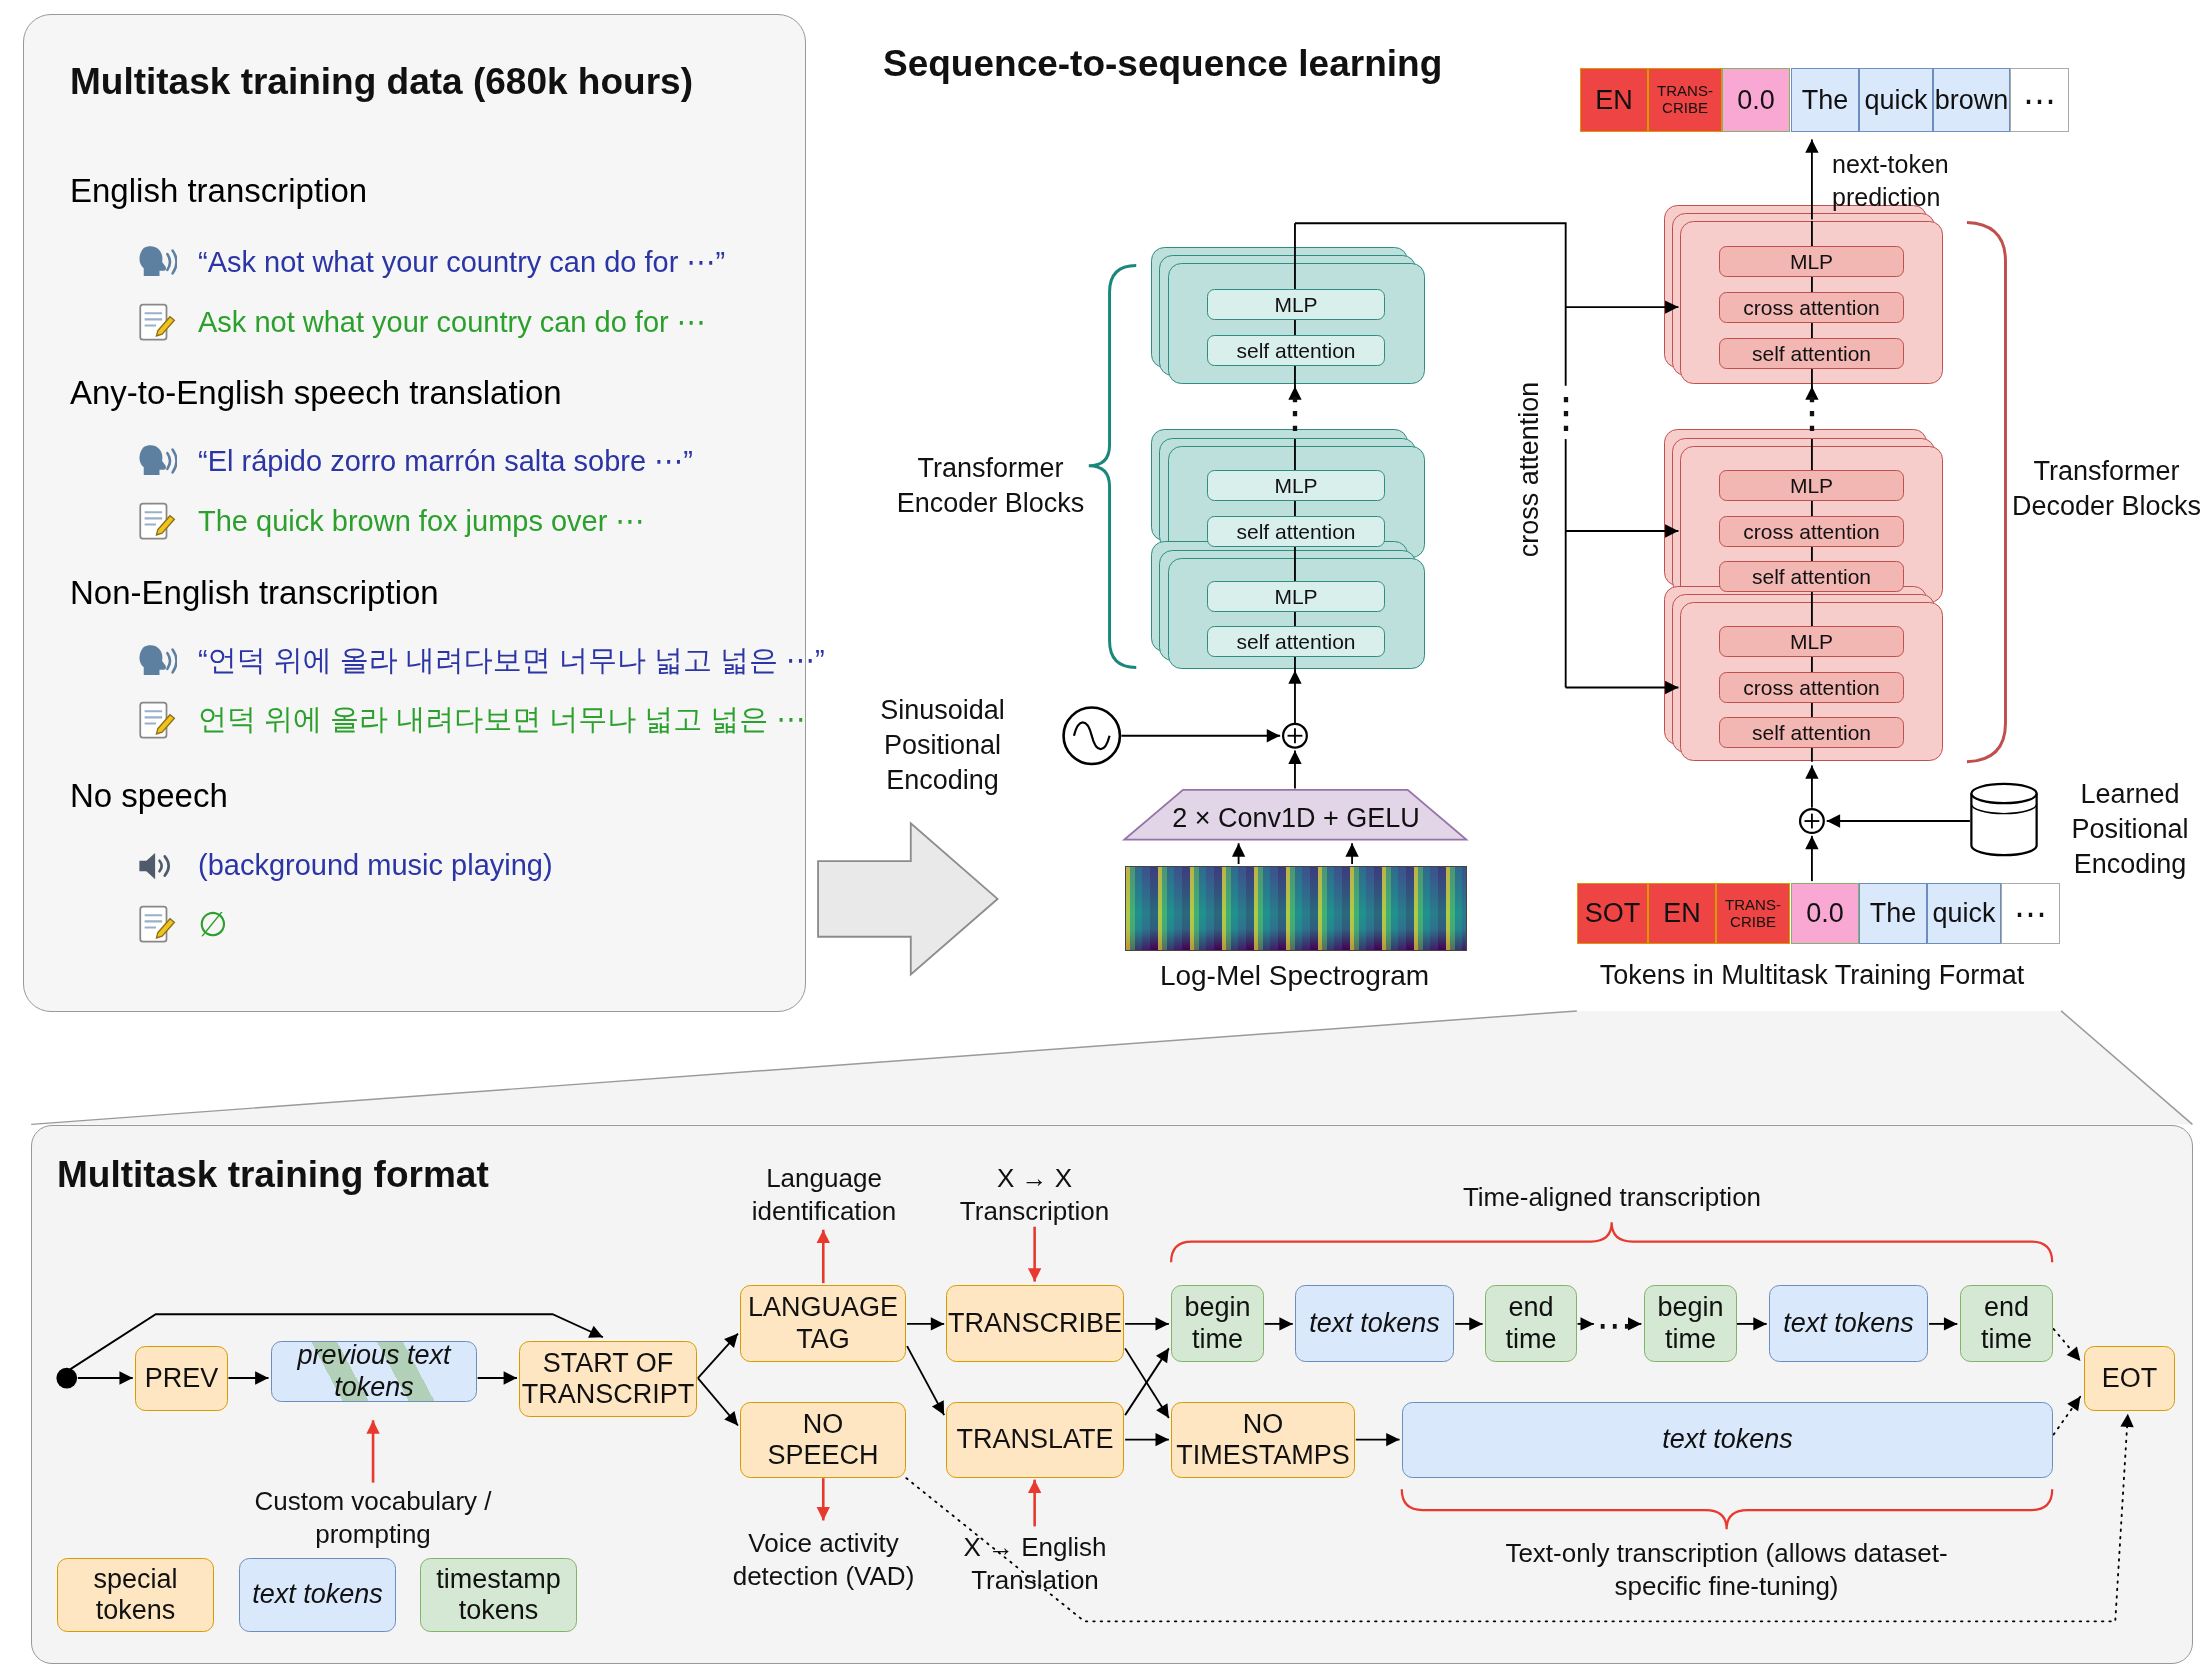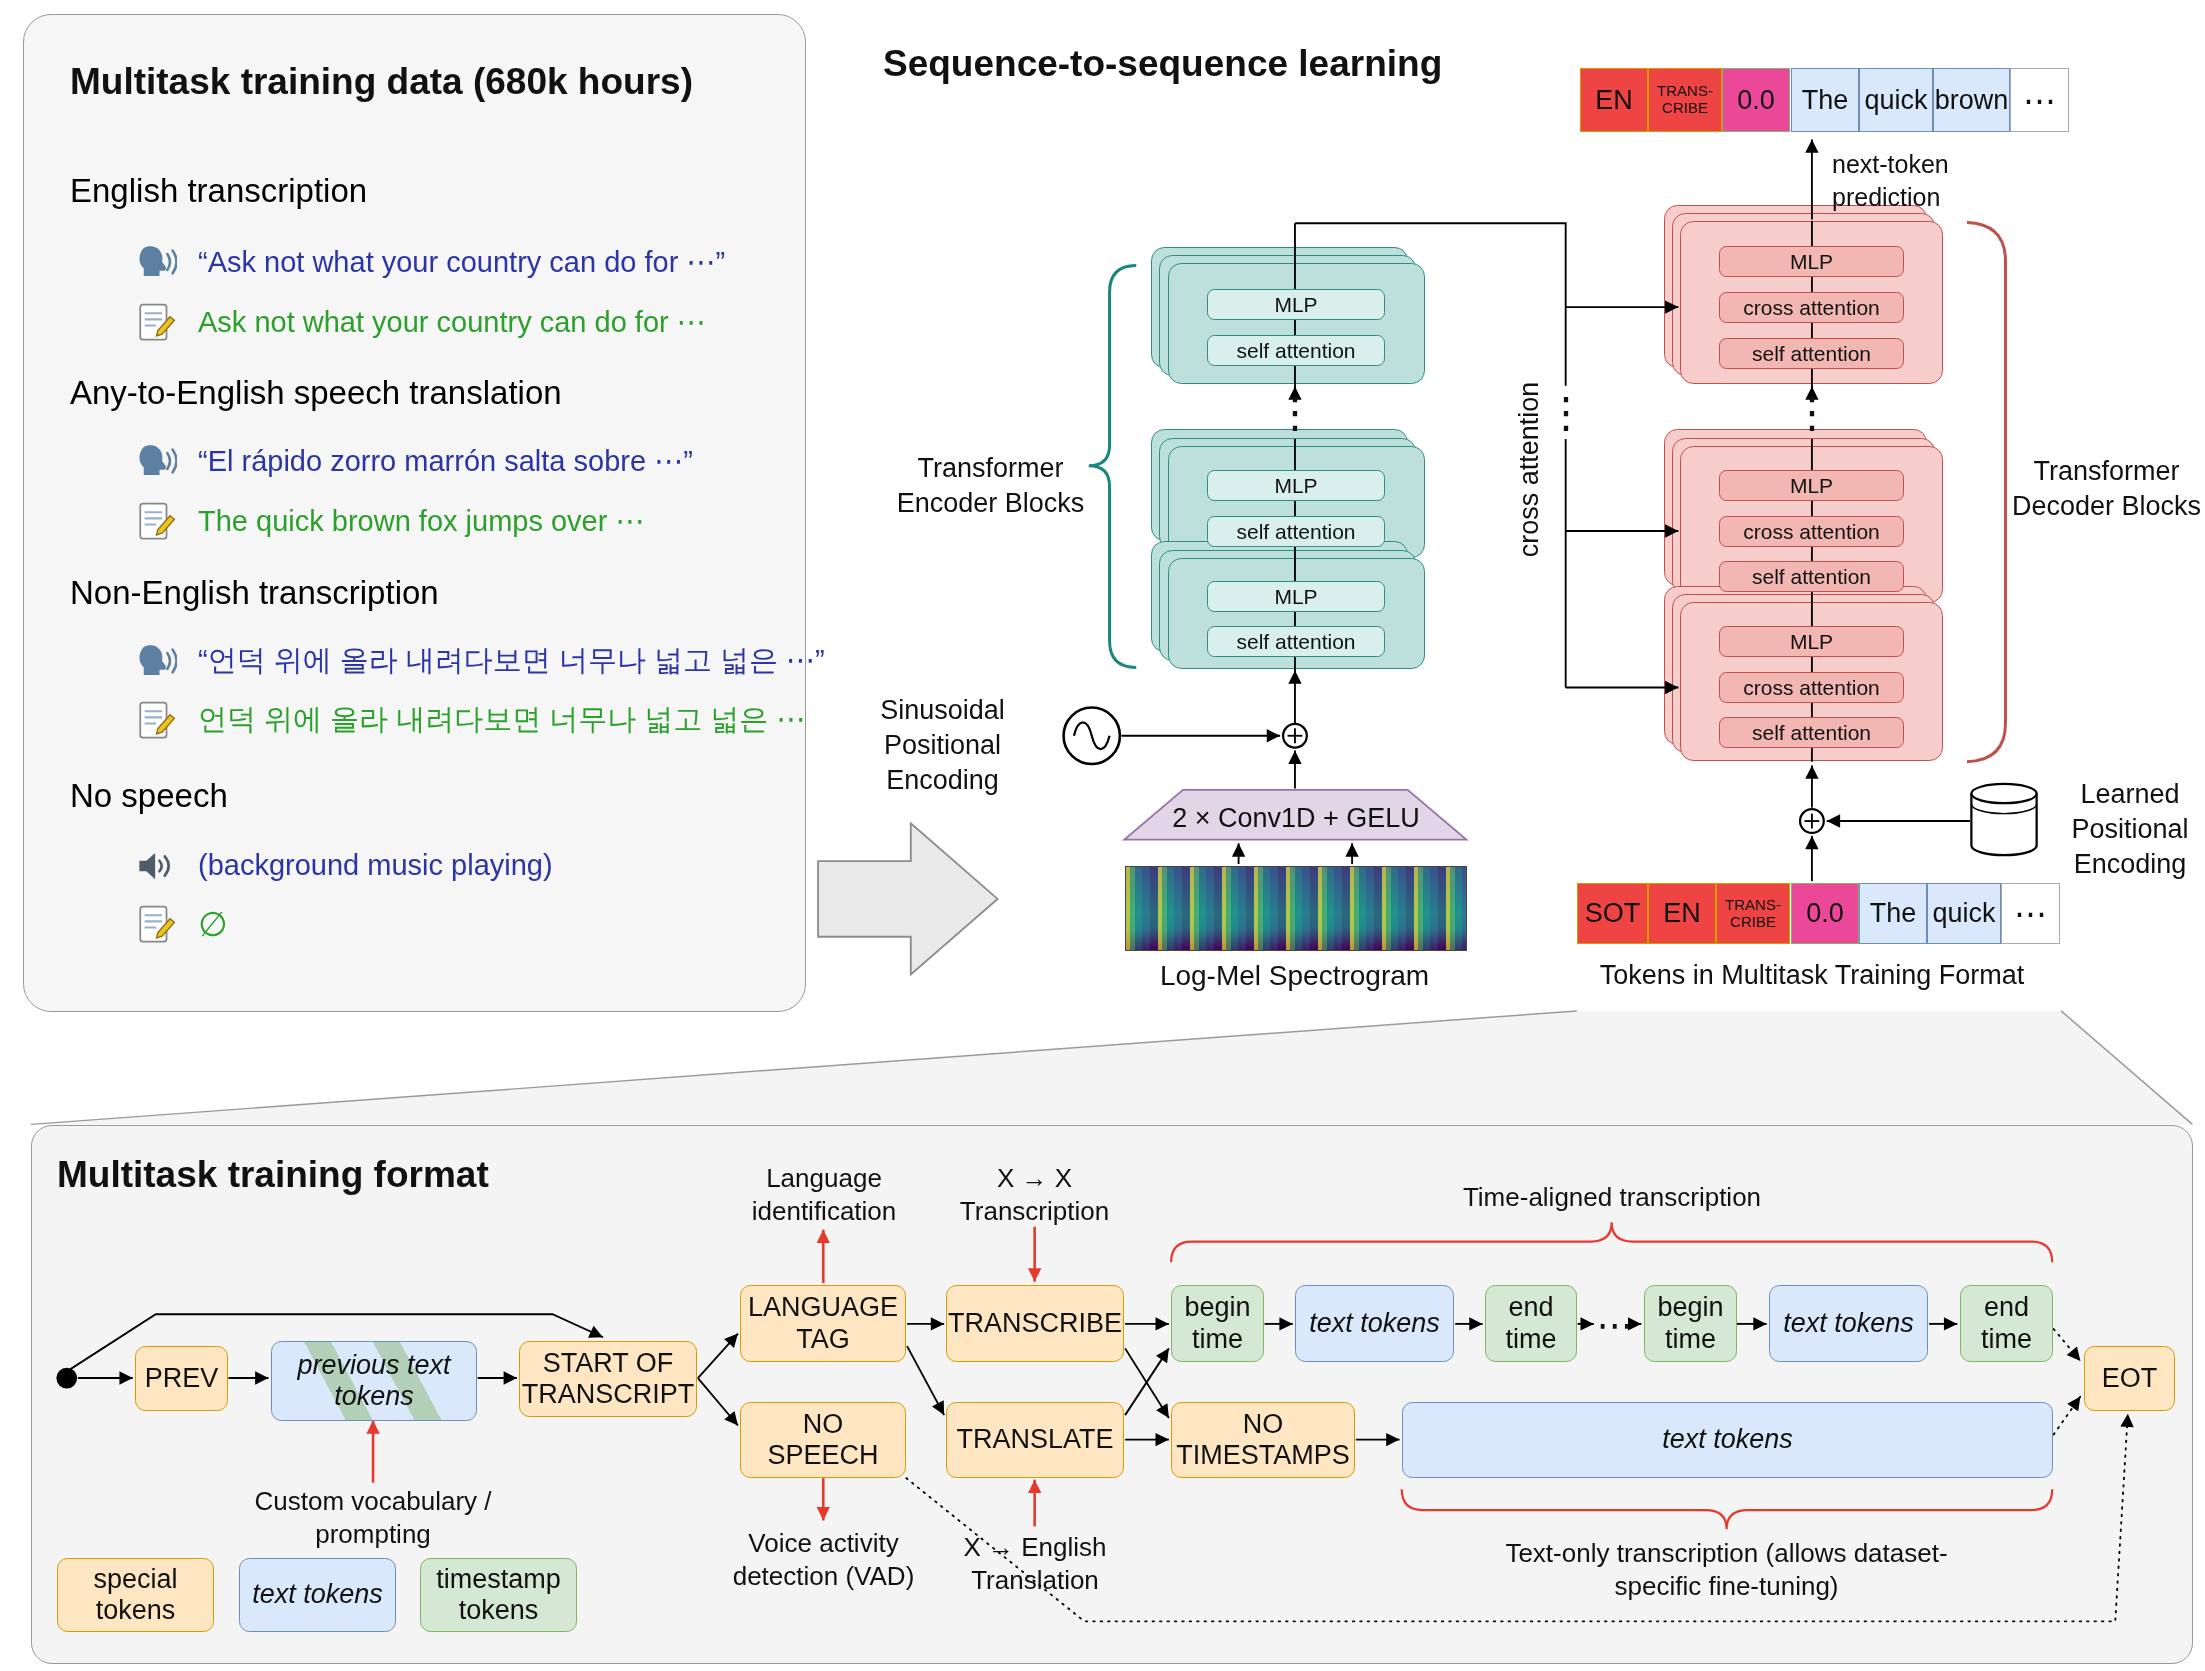--- a/index.html
+++ b/index.html
@@ -14,21 +14,21 @@
   .lp-h{position:absolute;font-size:33px;color:#000;white-space:nowrap;}
   .lp-item{position:absolute;left:111px;height:43px;display:flex;align-items:center;gap:21px;}
   .lp-item span{font-size:29px;white-space:nowrap;}
   .audio-text{color:#2b35a5;}
   .trans-text{color:#2ca02c;}
   
   .token-cell{position:absolute;display:flex;align-items:center;justify-content:center;text-align:center;
               font-size:27px;border:1.5px solid;box-sizing:border-box;background:#fff;z-index:3;}
   .tok-special{background:#ef4444;border-color:#D79B00;}
   .tok-text{background:#DAE8FC;border-color:#6C8EBF;}
-  .tok-timestamp{background:#ec4899;border-color:#82B366;}
+  .tok-timestamp{background:#f9a8d4;border-color:#82B366;}
   .tok-plain{background:#fff;border-color:#aaa;}
   .tok-small{font-size:15px;line-height:1.12;}
   
   .enc-block,.dec-block,.enc-ghost,.dec-ghost{position:absolute;box-sizing:border-box;border-radius:13.4px;z-index:1;}
   .enc-block,.enc-ghost{background:#BEE0DD;border:1.9px solid #2E8C80;}
   .dec-block,.dec-ghost{background:#F7CDCB;border:1.9px solid #C0504D;}
   .inner-box{position:absolute;display:flex;align-items:center;justify-content:center;font-size:21px;
              border:1.5px solid;border-radius:7.4px;box-sizing:border-box;z-index:3;}
   .enc-inner{background:#D9EFEC;border-color:#2E8C80;}
   .dec-inner{background:#F2B6B3;border-color:#C0504D;}
@@ -312,21 +312,21 @@
   <div class="token-cell tok-special" style="left:1648px;top:883px;width:68px;height:61px;">EN</div>
   <div class="token-cell tok-special tok-small" style="left:1716px;top:883px;width:74px;height:61px;">TRANS-CRIBE</div>
   <div class="token-cell tok-timestamp" style="left:1791px;top:883px;width:68px;height:61px;">0.0</div>
   <div class="token-cell tok-text" style="left:1859px;top:883px;width:68px;height:61px;">The</div>
   <div class="token-cell tok-text" style="left:1927px;top:883px;width:74px;height:61px;">quick</div>
   <div class="token-cell tok-plain" style="left:2001px;top:883px;width:59px;height:61px;font-size:33px;">⋯</div>
 
   <div class="title" style="left:57px;top:1154px;">Multitask training format</div>
 
   <div class="flow-node node-special" style="left:135px;top:1346px;width:93px;height:65px;">PREV</div>
-  <div class="flow-node node-text striped" style="left:271px;top:1341px;width:206px;height:80px;">previous text tokens</div>
+  <div class="flow-node node-text striped" style="left:271px;top:1341px;width:206px;height:61px;">previous text tokens</div>
   <div class="flow-node node-special" style="left:519px;top:1341px;width:178px;height:76px;">START OF TRANSCRIPT</div>
   <div class="flow-node node-special" style="left:740px;top:1285px;width:166px;height:77px;">LANGUAGE TAG</div>
   <div class="flow-node node-special" style="left:740px;top:1402px;width:166px;height:76px;">NO SPEECH</div>
   <div class="flow-node node-special" style="left:946px;top:1285px;width:178px;height:77px;">TRANSCRIBE</div>
   <div class="flow-node node-special" style="left:946px;top:1402px;width:178px;height:76px;">TRANSLATE</div>
   <div class="flow-node node-timestamp" style="left:1171px;top:1285px;width:93px;height:77px;">begin time</div>
   <div class="flow-node node-text" style="left:1295px;top:1285px;width:159px;height:77px;">text tokens</div>
   <div class="flow-node node-timestamp" style="left:1485px;top:1285px;width:92px;height:77px;">end time</div>
   <div class="hdots" style="left:1615px;top:1325px;">⋯</div>
   <div class="flow-node node-timestamp" style="left:1644px;top:1285px;width:93px;height:77px;">begin time</div>

